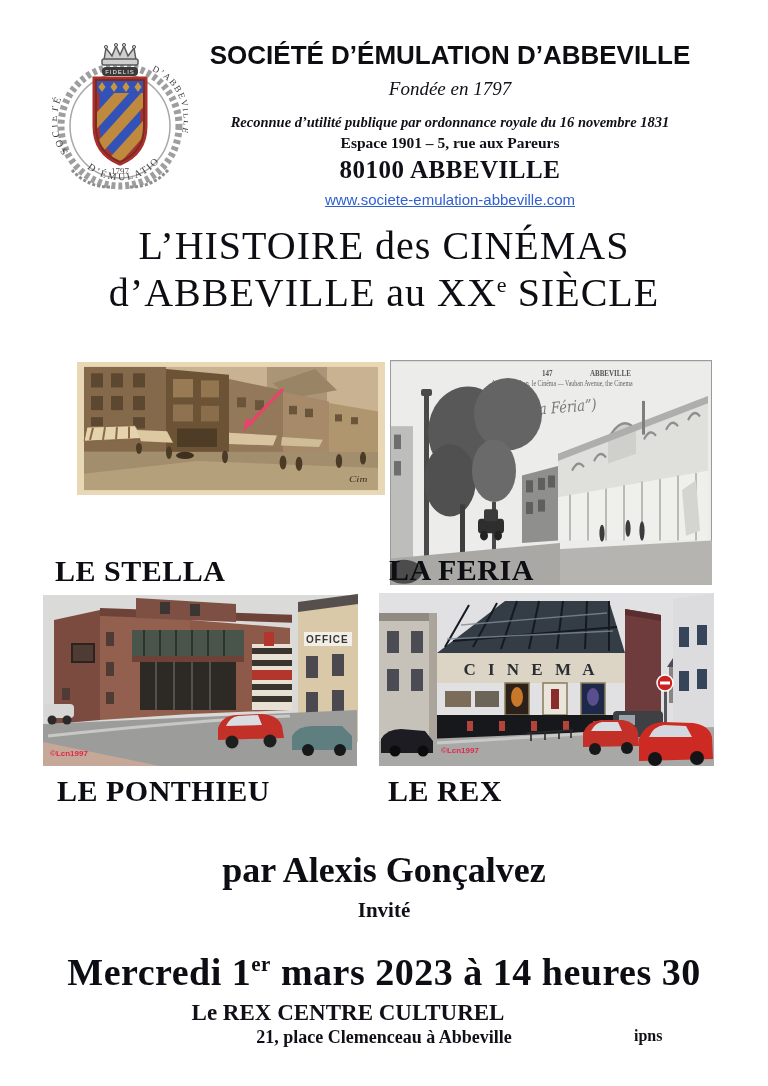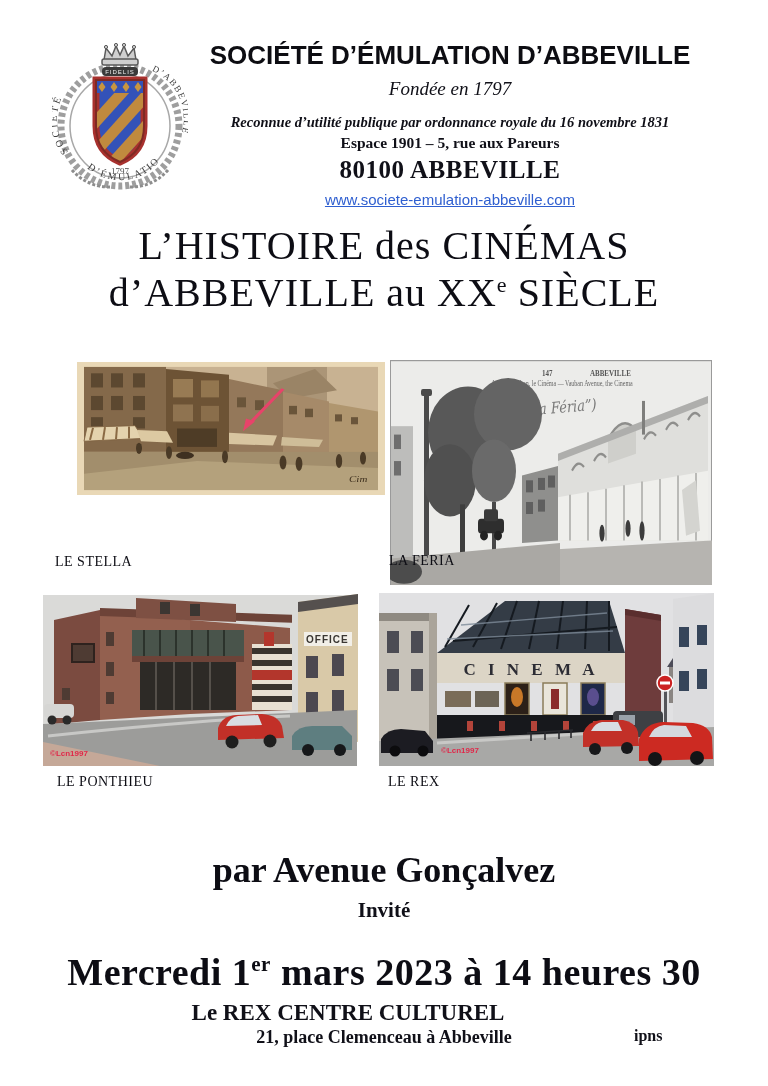--- a/index.html
+++ b/index.html
@@ -27,21 +27,21 @@
   }
   .main-title sup{font-size:22px;letter-spacing:0;}
   
   .photo{position:absolute;box-sizing:border-box;}
   .photo svg{display:block;width:100%;height:100%;}
   #photo-stella{left:61px;top:362px;width:308px;height:133px;margin-left:16px;}
   #photo-feria{left:390px;top:360px;width:322px;height:225px;}
   #photo-ponthieu{left:40px;top:592px;width:320px;height:177px;}
   #photo-rex{left:377px;top:591px;width:339px;height:177px;}
   .caption{
-    position:absolute;font-weight:normal;font-size:14px;letter-spacing:0.5px;color:#0d0d14;white-space:nowrap;
+    position:absolute;font-weight:bold;font-size:30px;letter-spacing:0.5px;color:#0d0d14;white-space:nowrap;
   }
   #caption-stella{left:55px;top:554px;}
   #caption-feria{left:389px;top:553px;}
   #caption-ponthieu{left:57px;top:774px;}
   #caption-rex{left:388px;top:774px;}
   
   .speaker{position:absolute;left:0;top:849px;width:768px;text-align:center;
     font-weight:bold;font-size:36px;color:#0d0d14;}
   .speaker-sub{position:absolute;left:0;top:898px;width:768px;text-align:center;
     font-weight:bold;font-size:21px;}
@@ -488,21 +488,21 @@
           <circle cx="320" cy="167" r="7" fill="#141416"></circle>
       </g>
 
       <text x="64" y="162" font-size="8" fill="#e0294a" font-weight="bold" font-family="Liberation Sans, sans-serif">©Lcn1997</text>
     </svg>
   </div>
 
   <div class="caption" id="caption-ponthieu">LE PONTHIEU</div>
   <div class="caption" id="caption-rex">LE REX</div>
 
-  <div class="speaker">par Avenue Gonçalvez</div>
+  <div class="speaker">par Alexis Gonçalvez</div>
   <div class="speaker-sub">Invité</div>
 
   <div class="event-date"><span>Mercredi 1</span><sup>er</sup><span> mars 2023 à 14 heures 30</span></div>
   <div class="event-venue">Le REX CENTRE CULTUREL</div>
   <div class="event-addr">21, place Clemenceau à Abbeville</div>
   <div class="event-note">ipns</div>
 
 </div>
 
 </body></html>

